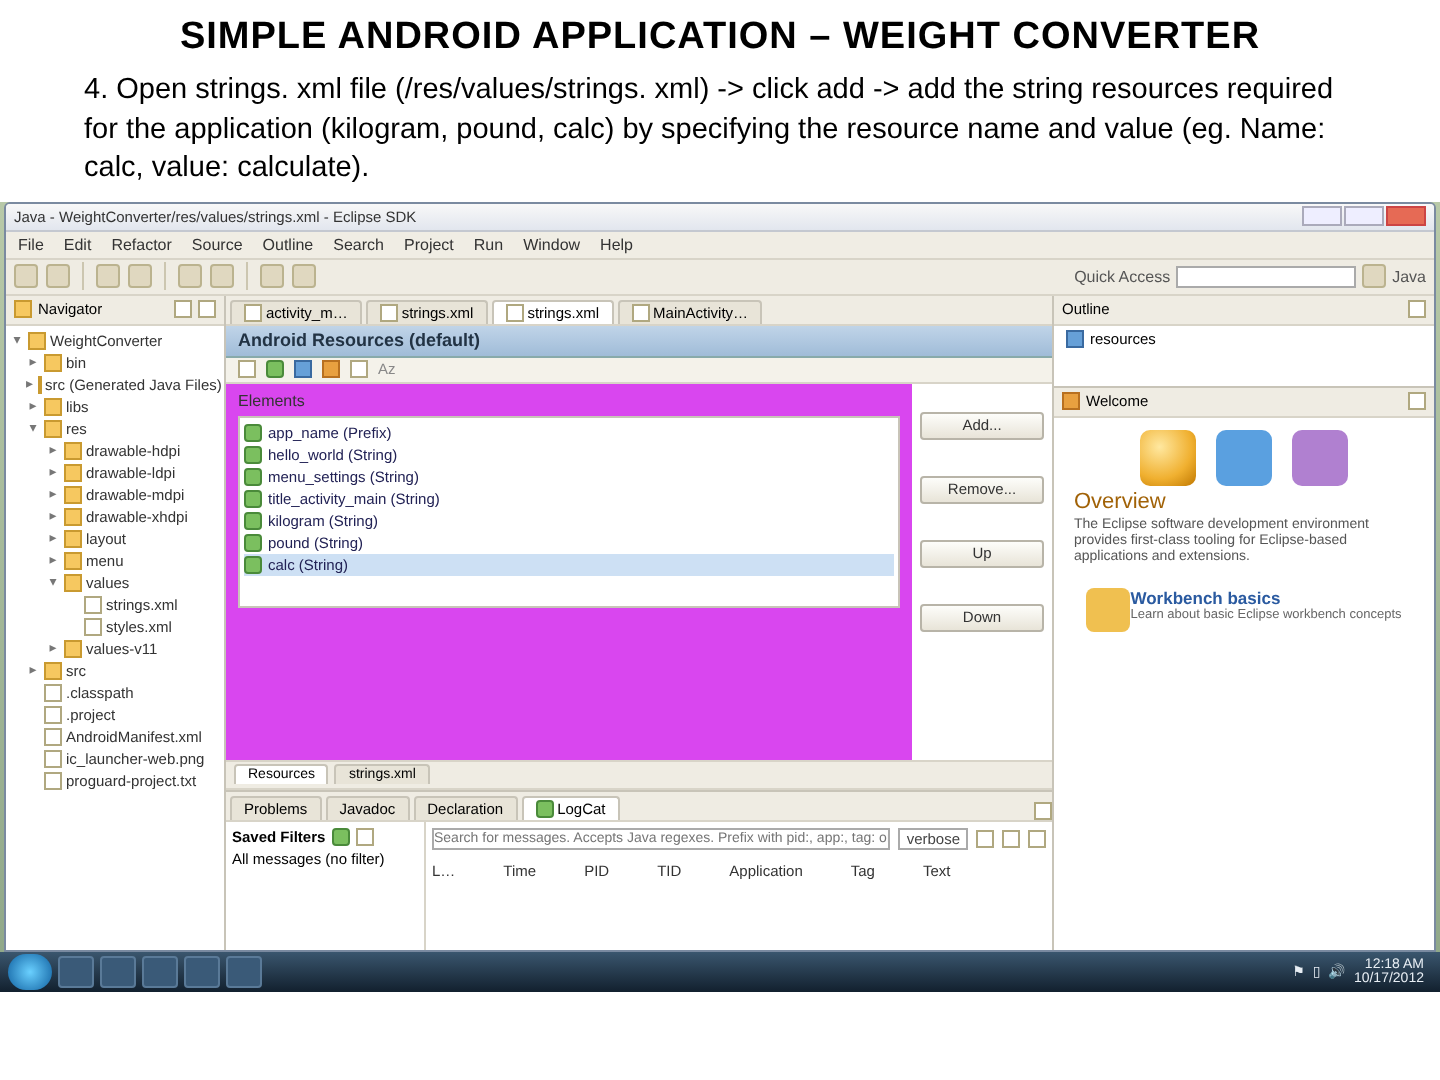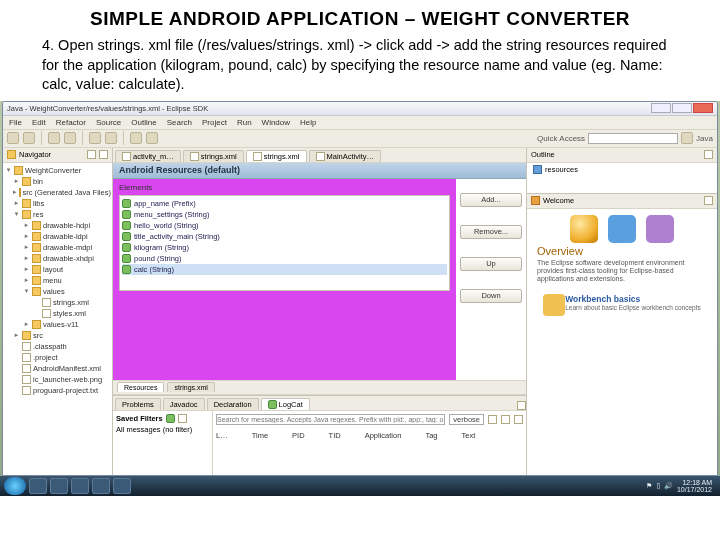--- a/index.html
+++ b/index.html
@@ -251,35 +251,43 @@
           <div class="tab active">
               <span class="mini-ico file"></span>
               <span>strings.xml</span>
             </div>
           <div class="tab">
               <span class="mini-ico file"></span>
               <span>MainActivity…</span>
             </div>
         </div>
         <div class="ed-head">Android Resources (default)</div>
+        <div class="ed-sub">
+          <span class="mini-ico"></span>
+          <span class="mini-ico green"></span>
+          <span class="mini-ico blue"></span>
+          <span class="mini-ico orange"></span>
+          <span class="mini-ico"></span>
+          <span style="color:#888">Az</span>
+        </div>
         <div class="ed-body">
           <div class="elem-col">
             <div class="lbl">Elements</div>
             <div class="elem-list" id="elem-list">
                 <div class="row">
                   <span class="mini-ico green"></span>
                   <span>app_name (Prefix)</span>
                 </div>
                 <div class="row">
                   <span class="mini-ico green"></span>
+                  <span>hello_world (String)</span>
+                </div>
+                <div class="row">
+                  <span class="mini-ico green"></span>
                   <span>menu_settings (String)</span>
-                </div>
-                <div class="row">
-                  <span class="mini-ico green"></span>
-                  <span>hello_world (String)</span>
                 </div>
                 <div class="row">
                   <span class="mini-ico green"></span>
                   <span>title_activity_main (String)</span>
                 </div>
                 <div class="row">
                   <span class="mini-ico green"></span>
                   <span>kilogram (String)</span>
                 </div>
                 <div class="row">

